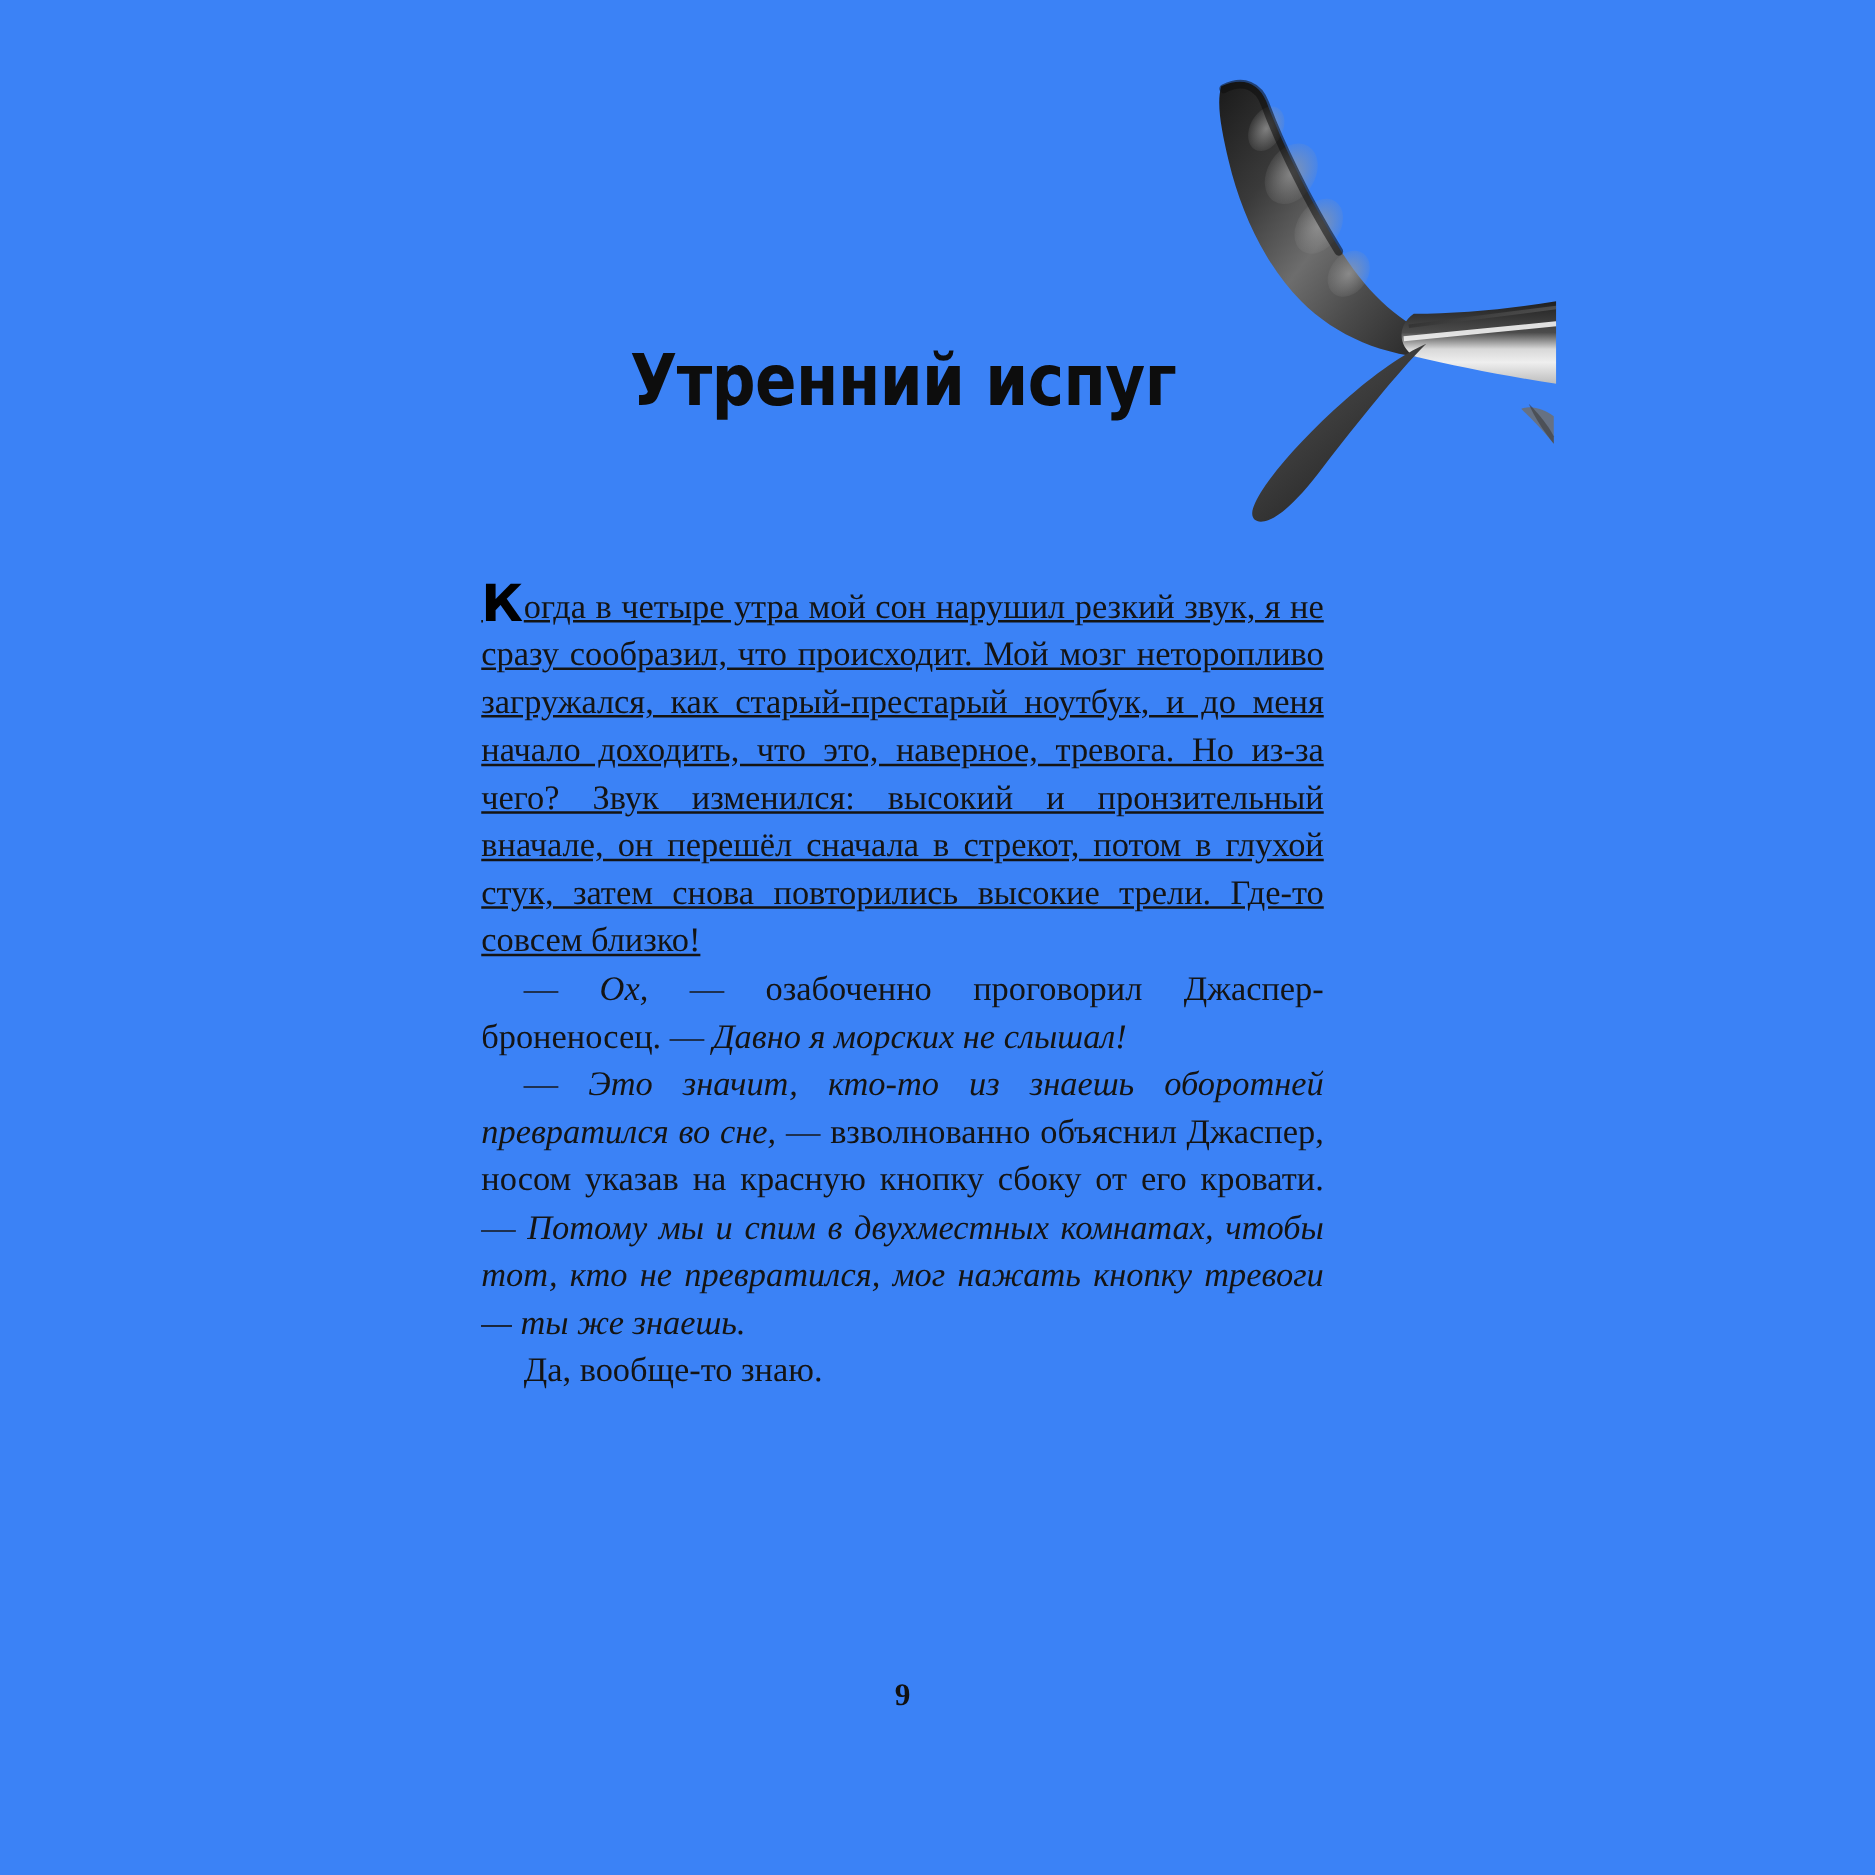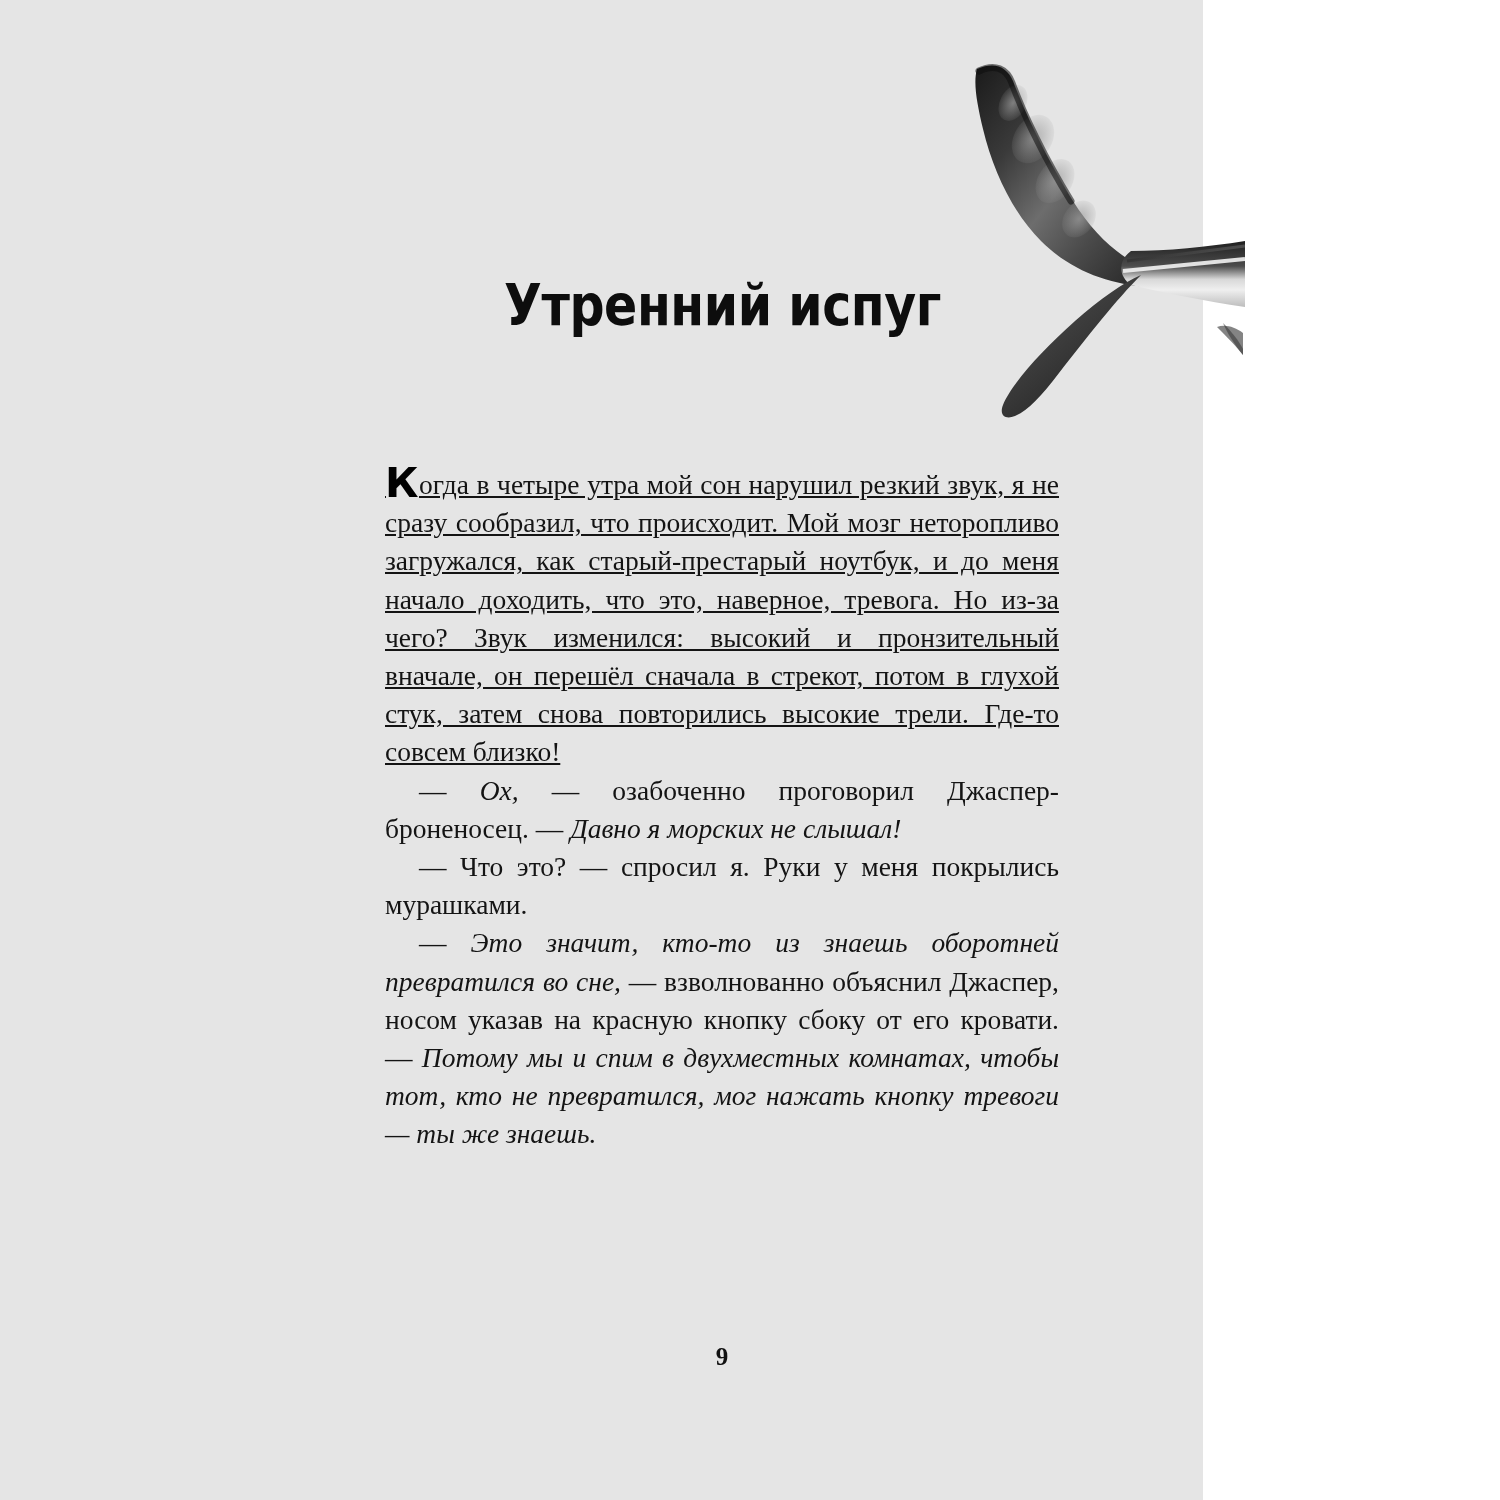--- a/index.html
+++ b/index.html
@@ -12,23 +12,23 @@
     width: 1500px;
     height: 1500px;
     overflow: hidden;
     font-family: "Liberation Serif", "DejaVu Serif", serif;
     color: #111111;
     -webkit-font-smoothing: antialiased;
   }
 
   .page {
     position: relative;
-    width: 1203px;
+    width: 1500px;
     height: 1500px;
-    background: #e5e5e5;
+    background: #3b82f6;
   }
 
   
   .illustration {
     position: absolute;
     top: 55px;
     left: 955px;
     width: 290px;
     height: 380px;
     pointer-events: none;
@@ -188,26 +188,26 @@
 
     <p class="para first">
       <span class="drop">К</span><span>огда в четыре утра мой сон нарушил резкий звук, я не сразу сообразил, что происходит. Мой мозг неторопливо загружался, как старый-престарый ноутбук, и до меня начало доходить, что это, наверное, тревога. Но из-за чего? Звук изменился: высокий и пронзительный вначале, он перешёл сначала в стрекот, потом в глухой стук, затем снова повторились высокие трели. Где-то совсем близко!</span>
     </p>
 
 
     <p class="para">
       <span>— </span><em>Ох,</em><span> — озабоченно проговорил Джаспер-броненосец. — </span><em>Давно я морских не слышал!</em>
     </p>
 
-    <p class="para">
-      <span>— Что это? — спросил я. Руки у меня покрылись мурашками.</span>
-    </p>
 
     <p class="para">
       <span>— </span><em>Это значит, кто-то из знаешь оборотней превратился во сне,</em><span> — взволнованно объяснил Джаспер, носом указав на красную кнопку сбоку от его кровати. — </span><em>Потому мы и спим в двухместных комнатах, чтобы тот, кто не превратился, мог нажать кнопку тревоги — ты же знаешь.</em>
     </p>
 
+    <p class="para">
+      <span>Да, вообще-то знаю.</span>
+    </p>
 
   </div>
 
   <div class="folio">9</div>
 
 </div>
 
 </body></html>

